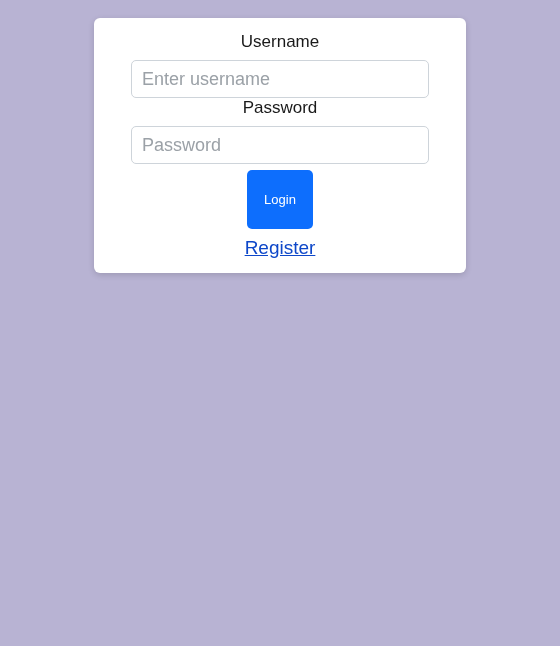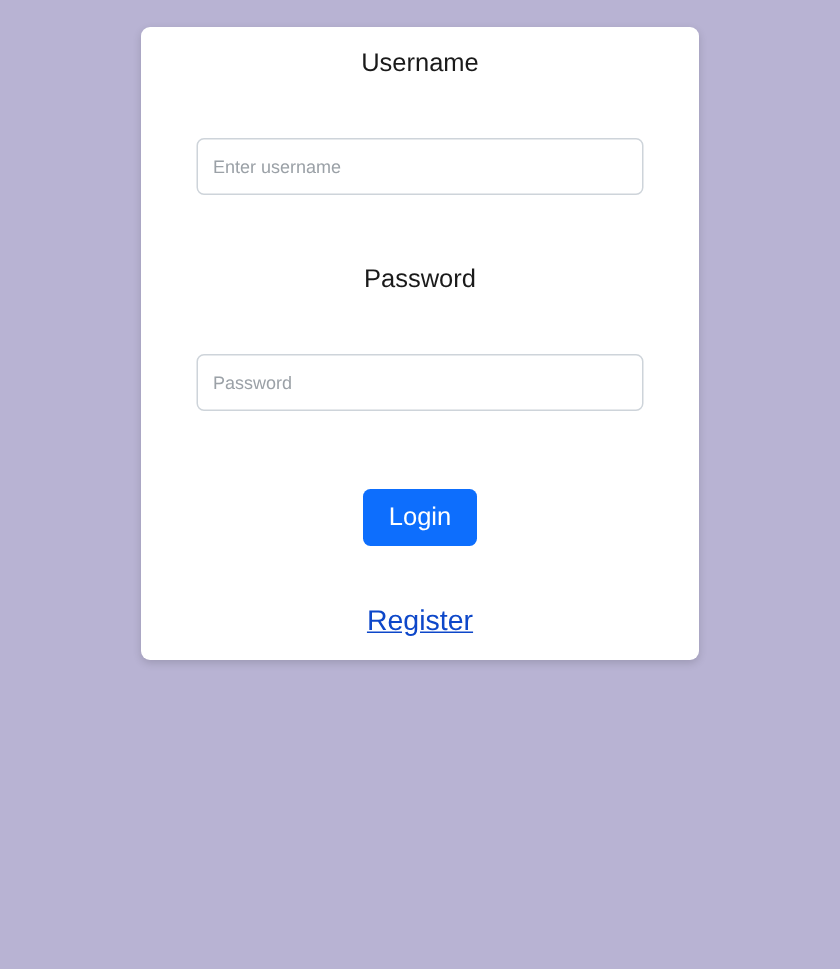--- a/index.html
+++ b/index.html
@@ -19,49 +19,48 @@
     }
     .login-card {
       background-color: #ffffff;
       width: 372px;
       border-radius: 6px;
       box-shadow: 0 2px 6px rgba(0,0,0,0.15);
       padding: 14px 10px 14px 10px;
       display: flex;
       flex-direction: column;
       align-items: center;
-      gap: 32px;
     }
     .field-label {
       font-size: 17px;
       color: #1a1a1a;
       margin-bottom: 8px;
       text-align: center;
     }
     .text-input {
       width: 298px;
       height: 38px;
       border: 1px solid #ced4da;
       border-radius: 5px;
       padding: 16px 10px;
-      font-size: 12px;
+      font-size: 18px;
       color: #495057;
-      margin-bottom: 14px;
+      margin-bottom: 0;
       background-color: #fff;
     }
     .text-input::placeholder {
       color: #9ba1a7;
     }
     .login-button {
       background-color: #0d6efd;
       color: #ffffff;
       border: none;
       border-radius: 5px;
-      padding: 9px 17px;
-      font-size: 17px;
+      padding: 22px 17px;
+      font-size: 13px;
       cursor: pointer;
       margin-top: 6px;
       margin-bottom: 8px;
     }
     .register-link {
       color: #0d47c9;
       font-size: 19px;
       text-decoration: underline;
       cursor: pointer;
     }

